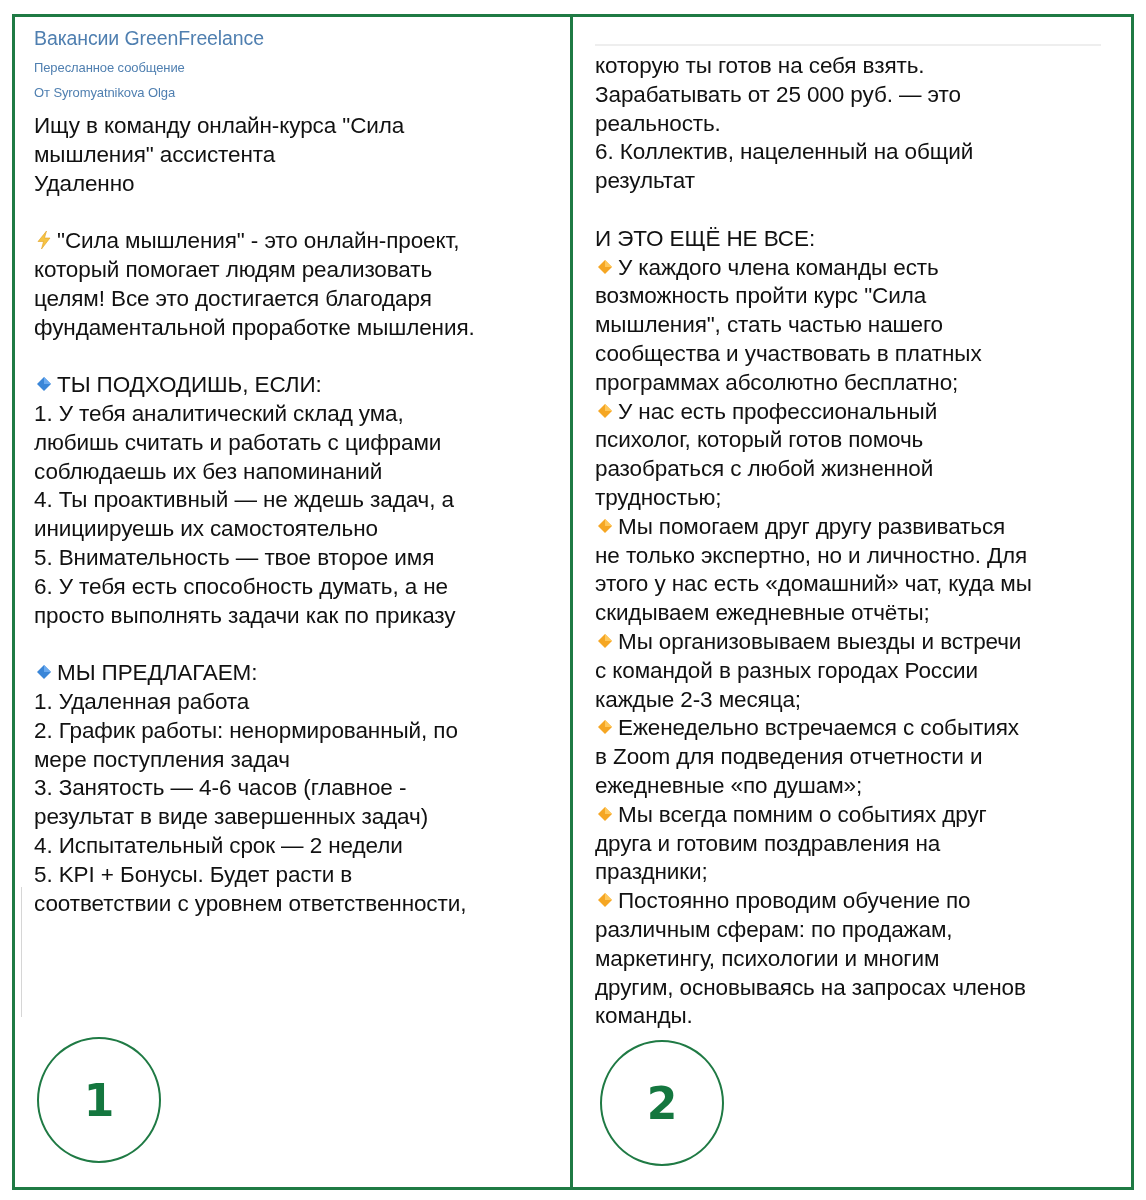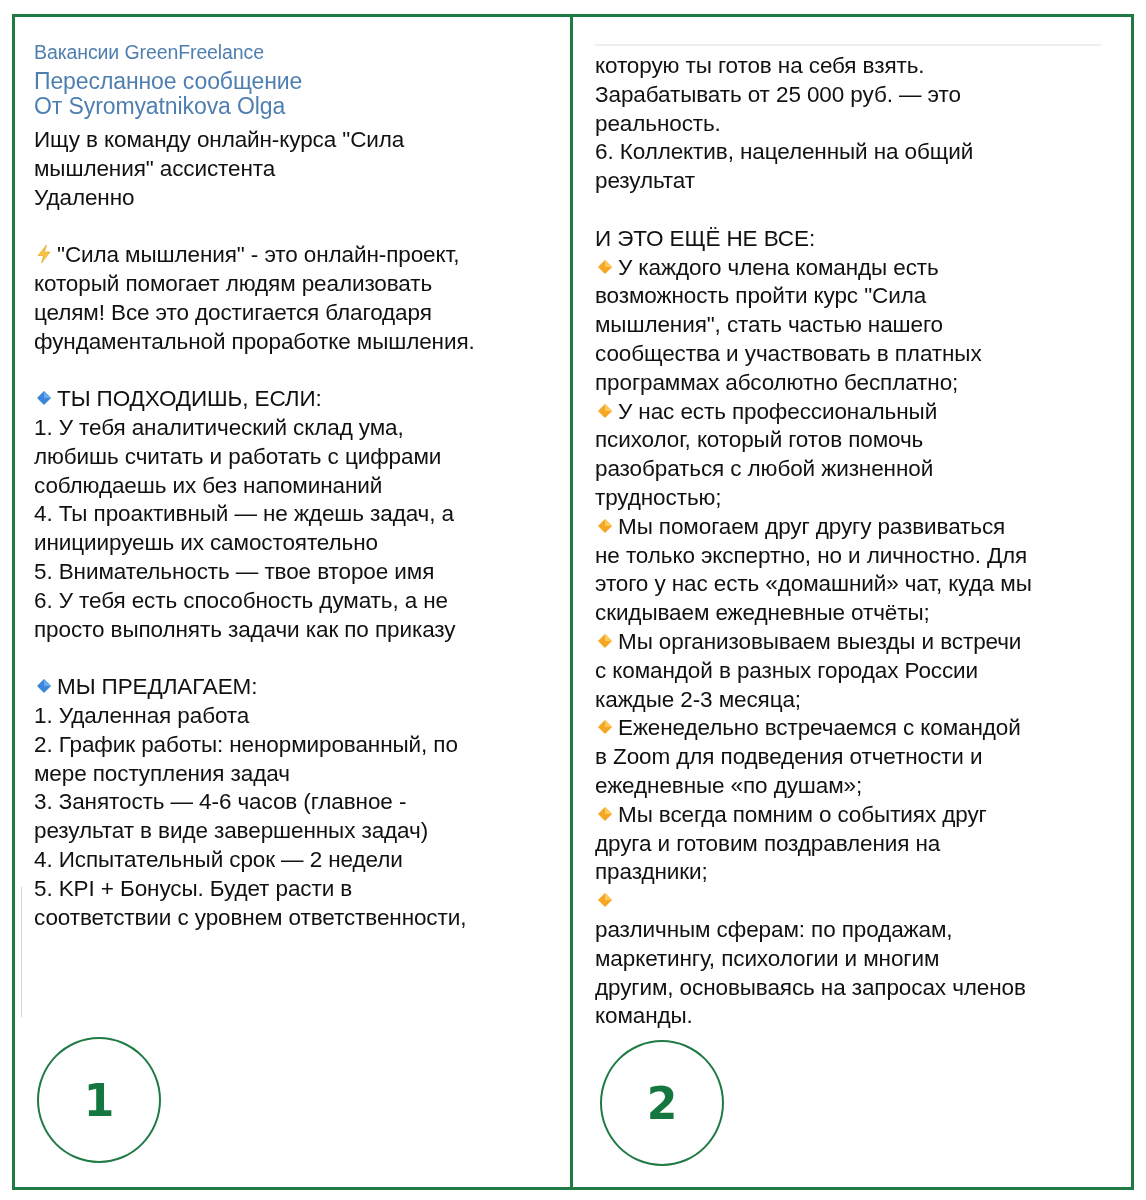--- a/index.html
+++ b/index.html
@@ -7,22 +7,22 @@
          font-family:"Liberation Sans", "DejaVu Sans", sans-serif; color:#111; }
   .frame { position:absolute; left:12px; top:14px; width:1116px; height:1170px;
            border:3px solid #1f7a44; box-sizing:content-box; }
   .divider { position:absolute; left:570px; top:14px; width:3px; height:1173px; background:#1f7a44; }
   .panel { position:absolute; top:17px; bottom:16px; overflow:hidden; }
   .panel-left { left:15px; width:555px; }
   .panel-right { left:573px; width:556px; }
   .content { position:absolute; font-size:22.5px; line-height:28.8px; letter-spacing:-0.1px; }
   .panel-left .content { left:19px; top:8px; width:520px; }
   .panel-right .content { left:22px; top:35px; width:520px; }
-  .channel { color:#4f7fb0; font-size:19.5px; line-height:26px; margin:14px 0 4px 0; }
-  .fwd { color:#4f7fb0; font-size:23px; line-height:25px; }
+  .channel { color:#4f7fb0; font-size:19.5px; line-height:26px; margin:0 0 4px 0; }
+  .fwd { color:#4f7fb0; font-size:13px; line-height:25px; }
   .line { white-space:nowrap; display:block; min-height:28.8px; }
   .blank { height:28.8px; }
   .gap-sm { height:7px; }
   .top-rule { position:absolute; left:22px; top:27px; width:506px; height:2px; background:#eeeeee; }
   .left-rule { position:absolute; left:6px; top:870px; width:1px; height:130px; background:#d6d6d6; }
   .emo { display:inline-block; width:20px; height:20px; vertical-align:-2px; margin-right:3px; }
   .emo svg { width:20px; height:20px; display:block; }
   .badge { position:absolute; width:124px; height:126px; border:2.5px solid #1f7a44; border-radius:50%;
            box-sizing:border-box; display:flex; align-items:center; justify-content:center; }
   .badge span { color:#14773f; font-family:"DejaVu Sans", sans-serif; font-weight:bold; font-size:44px; }
@@ -124,35 +124,35 @@
     <span class="line"><span class="emo"><svg viewBox="0 0 20 20">
             <path d="M10 3 L17 10 L10 17 L3 10 Z" fill="#f5a623"></path>
             <path d="M10 3 L17 10 L10 10 Z" fill="#ffc85a"></path>
           </svg></span><span>Мы организовываем выезды и встречи</span></span>
     <span class="line">с командой в разных городах России</span>
     <span class="line">каждые 2-3 месяца;</span>
 
     <span class="line"><span class="emo"><svg viewBox="0 0 20 20">
             <path d="M10 3 L17 10 L10 17 L3 10 Z" fill="#f5a623"></path>
             <path d="M10 3 L17 10 L10 10 Z" fill="#ffc85a"></path>
-          </svg></span><span>Еженедельно встречаемся с командой</span></span>
+          </svg></span><span>Еженедельно встречаемся с событиях</span></span>
     <span class="line">в Zoom для подведения отчетности и</span>
     <span class="line">ежедневные «по душам»;</span>
 
     <span class="line"><span class="emo"><svg viewBox="0 0 20 20">
             <path d="M10 3 L17 10 L10 17 L3 10 Z" fill="#f5a623"></path>
             <path d="M10 3 L17 10 L10 10 Z" fill="#ffc85a"></path>
           </svg></span><span>Мы всегда помним о событиях друг</span></span>
     <span class="line">друга и готовим поздравления на</span>
     <span class="line">праздники;</span>
 
     <span class="line"><span class="emo"><svg viewBox="0 0 20 20">
             <path d="M10 3 L17 10 L10 17 L3 10 Z" fill="#f5a623"></path>
             <path d="M10 3 L17 10 L10 10 Z" fill="#ffc85a"></path>
-          </svg></span></span>
+          </svg></span><span>Постоянно проводим обучение по</span></span>
     <span class="line">различным сферам: по продажам,</span>
     <span class="line">маркетингу, психологии и многим</span>
     <span class="line">другим, основываясь на запросах членов</span>
     <span class="line">команды.</span>
   </div>
 </div>
 
 <div class="badge badge-1">
   <span>1</span>
 </div>

